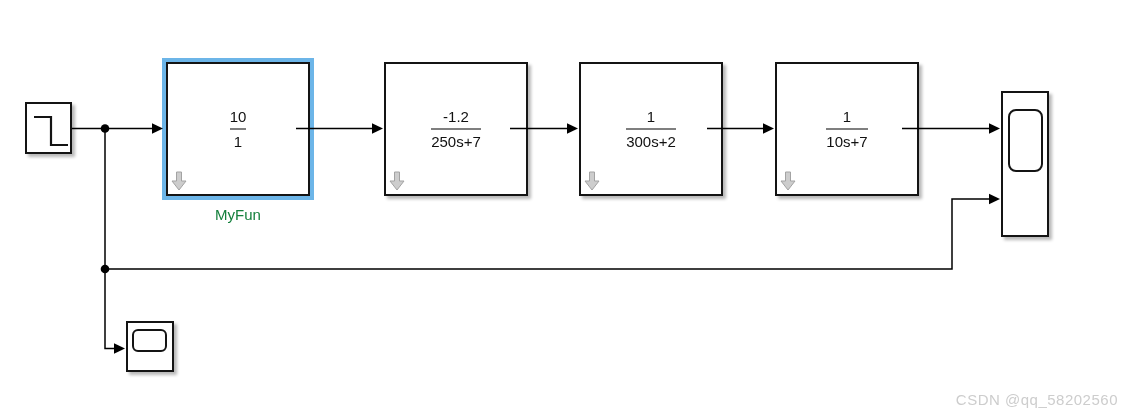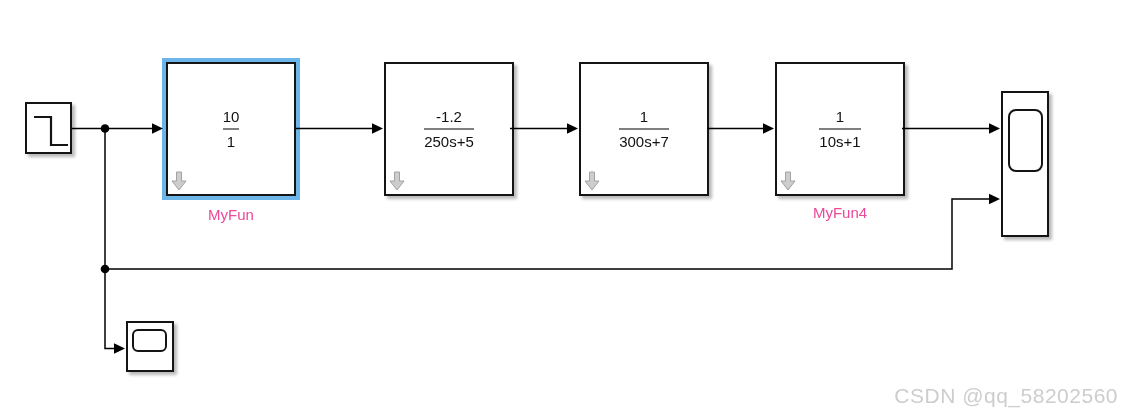--- a/index.html
+++ b/index.html
@@ -23,21 +23,21 @@
     border: 2px solid #141414;
     box-sizing: border-box;
     box-shadow: 3px 3px 3px rgba(0,0,0,0.28);
   }
 
   
   .step-block { left: 25px; top: 102px; width: 47px; height: 52px; }
 
   
   .tf-block {
-    top: 62px; width: 130px; height: 134px;
+    top: 62px; width: 144px; height: 134px;
     display: flex; align-items: center; justify-content: center;
   }
   .tf-block.selected {
     box-shadow: 0 0 0 4px #6cb5e8;
   }
   .tf-1 { left: 166px; }
   .tf-2 { left: 384px; }
   .tf-3 { left: 579px; }
   .tf-4 { left: 775px; }
 
@@ -49,21 +49,21 @@
     align-self: stretch; height: 2px; background: #7f7f7f; margin: 3px 0;
   }
 
   .badge {
     position: absolute; left: 3px; bottom: 3px;
     width: 16px; height: 20px;
   }
 
   .block-label {
     position: absolute; top: calc(100% + 10px); left: -30px; right: -30px;
-    text-align: center; font-size: 15px; color: #ec4899;
+    text-align: center; font-size: 15px; color: #15803d;
     white-space: nowrap;
   }
   .tf-block.selected .block-label { top: calc(100% + 12px); }
 
   
   .scope-main { left: 1001px; top: 91px; width: 48px; height: 146px; }
   .scope-small { left: 126px; top: 321px; width: 48px; height: 51px; }
   .scope-screen {
     position: absolute;
     border: 2px solid #141414; border-radius: 8px;
@@ -74,21 +74,21 @@
 
   
   #wires {
     position: absolute; left: 0; top: 0;
     width: 1126px; height: 416px;
   }
 
   
   .watermark {
     position: absolute; right: 8px; bottom: 8px;
-    font-size: 21px; color: #cdcdcd;
+    font-size: 15px; color: #cdcdcd;
     letter-spacing: 0.5px;
   }
 </style>
 </head>
 <body>
 
 <div id="canvas">
 
   <div class="blk step-block">
     <svg width="43" height="48" viewBox="0 0 43 48">
@@ -105,48 +105,47 @@
     <svg class="badge" viewBox="0 0 16 20">
       <path d="M5.5 1 L10.5 1 L10.5 10 L15 10 L8 19 L1 10 L5.5 10 Z" fill="#cdcdcd" stroke="#a3a3a3" stroke-width="1"></path>
     </svg>
     <div class="block-label">MyFun</div>
   </div>
 
   <div class="blk tf-block tf-2">
     <div class="fraction">
       <div>-1.2</div>
       <div class="frac-bar"></div>
-      <div>250s+5</div>
+      <div>250s+7</div>
     </div>
     <svg class="badge" viewBox="0 0 16 20">
       <path d="M5.5 1 L10.5 1 L10.5 10 L15 10 L8 19 L1 10 L5.5 10 Z" fill="#cdcdcd" stroke="#a3a3a3" stroke-width="1"></path>
     </svg>
   </div>
 
   <div class="blk tf-block tf-3">
     <div class="fraction">
       <div>1</div>
       <div class="frac-bar"></div>
-      <div>300s+7</div>
+      <div>300s+2</div>
     </div>
     <svg class="badge" viewBox="0 0 16 20">
       <path d="M5.5 1 L10.5 1 L10.5 10 L15 10 L8 19 L1 10 L5.5 10 Z" fill="#cdcdcd" stroke="#a3a3a3" stroke-width="1"></path>
     </svg>
   </div>
 
   <div class="blk tf-block tf-4">
     <div class="fraction">
       <div>1</div>
       <div class="frac-bar"></div>
-      <div>10s+1</div>
+      <div>10s+7</div>
     </div>
     <svg class="badge" viewBox="0 0 16 20">
       <path d="M5.5 1 L10.5 1 L10.5 10 L15 10 L8 19 L1 10 L5.5 10 Z" fill="#cdcdcd" stroke="#a3a3a3" stroke-width="1"></path>
     </svg>
-    <div class="block-label">MyFun4</div>
   </div>
 
   <div class="blk scope-main">
     <div class="scope-screen"></div>
   </div>
 
   <div class="blk scope-small">
     <div class="scope-screen"></div>
   </div>
 

